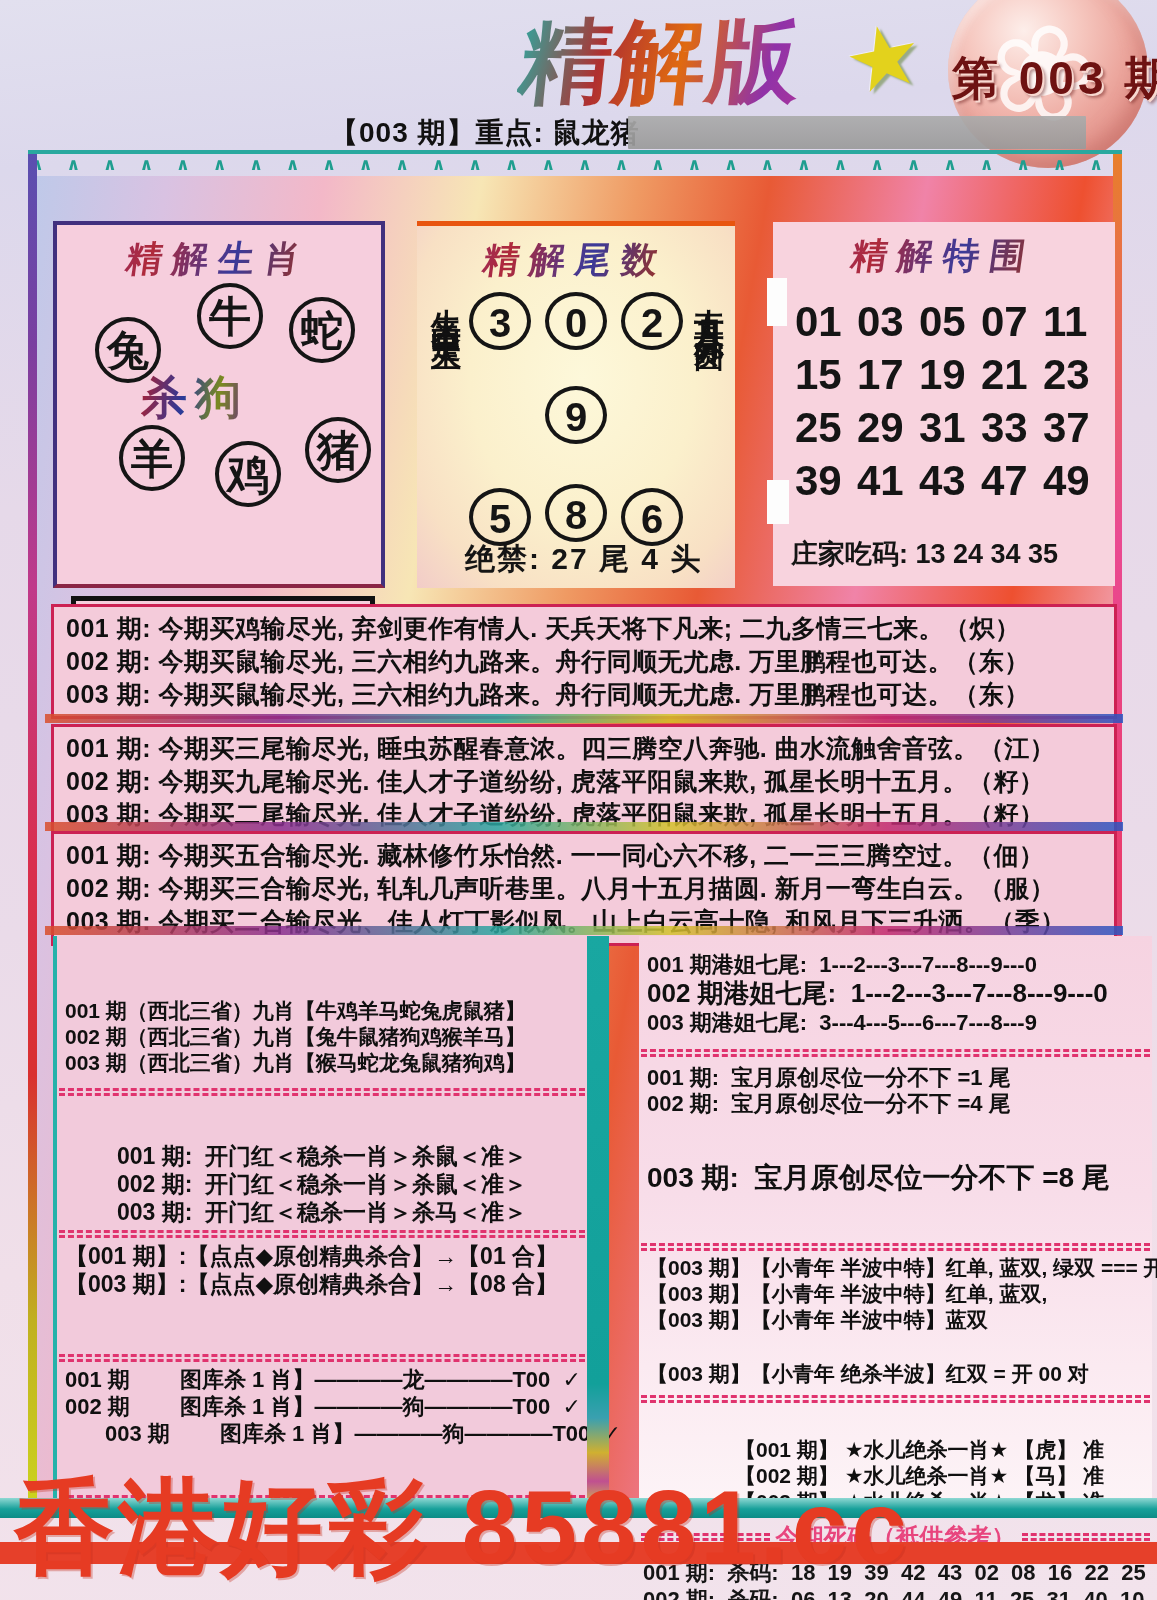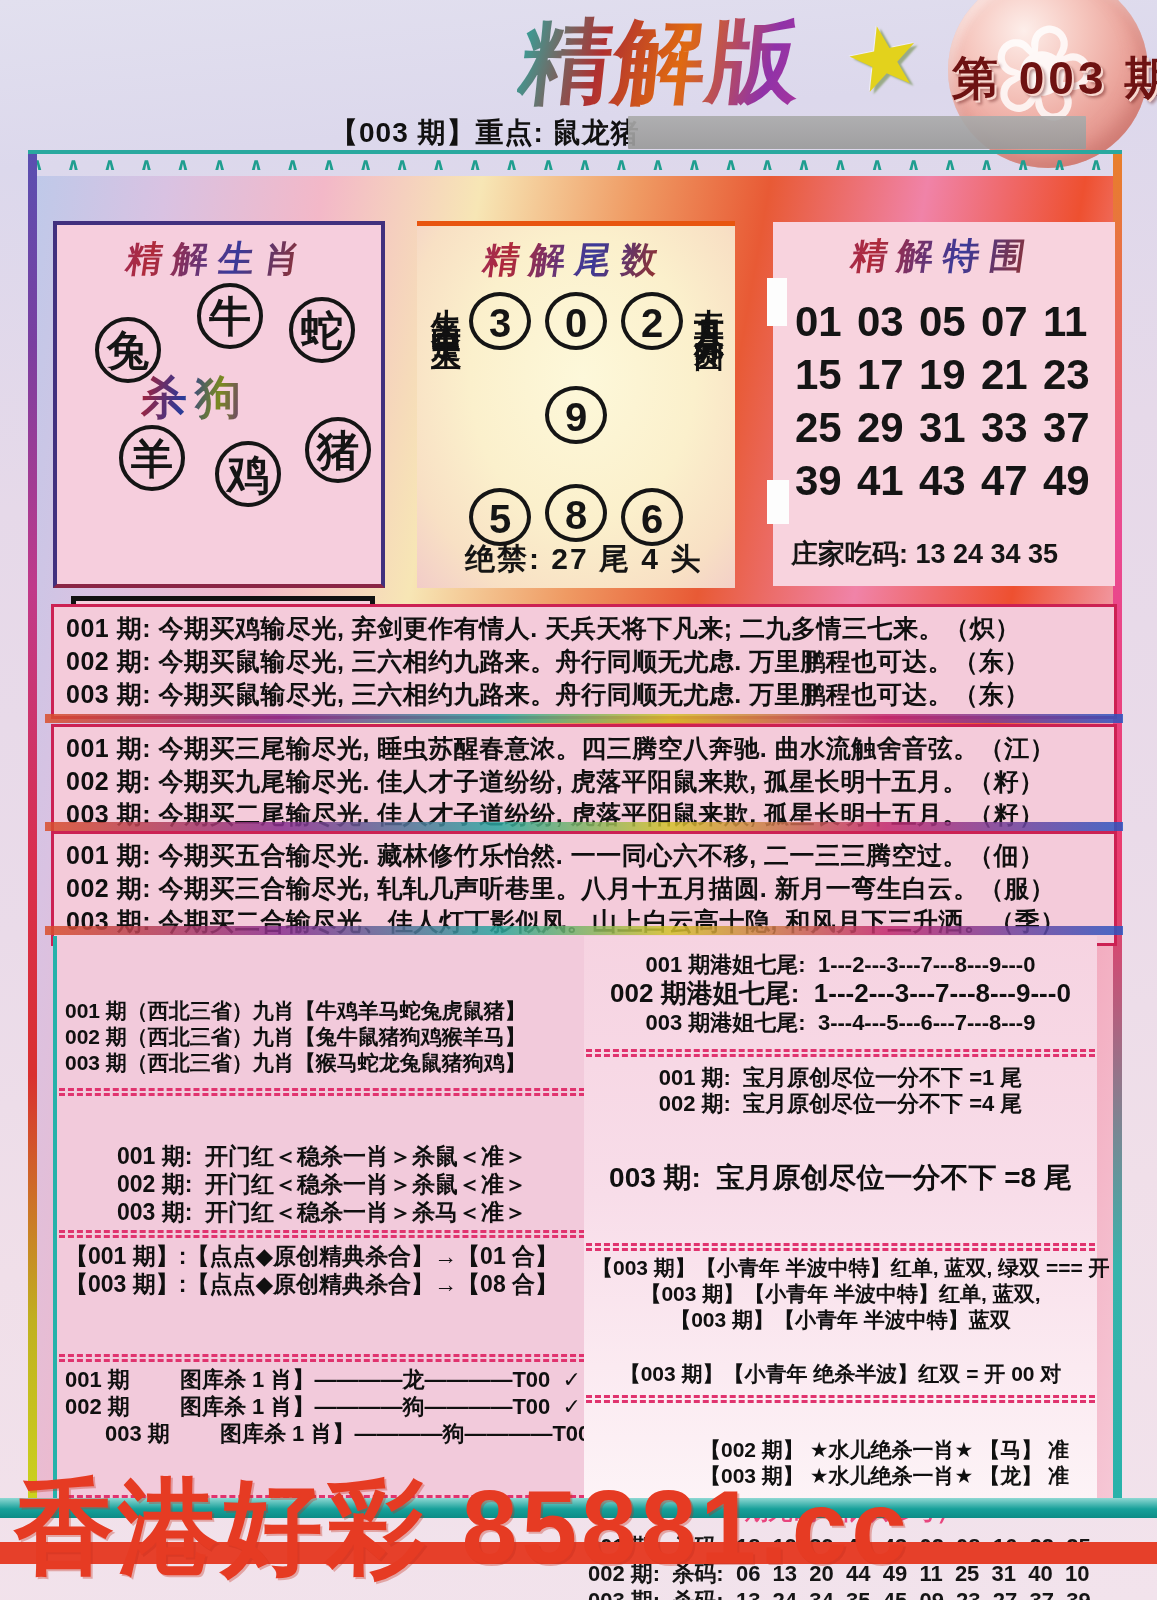--- a/index.html
+++ b/index.html
@@ -105,22 +105,22 @@
   }
   .verse-line { font-size:25px; font-weight:bold; line-height:33px; white-space:nowrap; letter-spacing:0.5px; color:#101010; }
   .strip { position:absolute; left:8px; width:1078px; height:9px;
     background:linear-gradient(90deg,#d94f2b,#8a2f8f 22%,#2aa7a0 42%,#d4c22a 58%,#c22a6e 78%,#2a57c2 100%); opacity:.85; }
 
   
   .bottom { position:absolute; left:9px; top:760px; width:1076px; height:574px; }
   .col-left { position:absolute; left:7px; top:0; width:534px; height:100%; background:#f2cadb; border-left:4px solid #24b2aa; }
   .col-divider { position:absolute; left:541px; top:0; width:22px; height:100%;
     background:linear-gradient(180deg,#19a7a1 0%,#12a09a 78%,#3aa0b0 84%,#d0b030 90%,#c05090 95%,#d0d040 100%); }
-  .col-right { position:absolute; left:538px; top:0; width:513px; height:100%;
-    background:linear-gradient(180deg,#f6d3e1 0%,#f8dde9 45%,#fbeaf1 75%,#fdf4f7 100%);text-align:center; }
+  .col-right { position:absolute; left:593px; top:0; width:513px; height:100%;
+    background:linear-gradient(180deg,#f6d3e1 0%,#f8dde9 45%,#fbeaf1 75%,#fdf4f7 100%); }
   .bline { font-size:21px; font-weight:bold; line-height:26px; white-space:pre; color:#101010; }
   .sep { border-top:3px dashed #e0336e; border-bottom:3px dashed #e0336e; height:8px; margin:4px 2px; }
   .col-left .pad, .col-right .pad { padding:0 8px; }
   .centered { text-align:center; }
   .deadcode { display:flex; align-items:center; gap:6px; margin:6px 2px; }
   .deadcode .dash { flex:1; border-top:3px dashed #e0336e; border-bottom:3px dashed #e0336e; height:8px; }
   .deadcode .label { font-size:24px; font-weight:bold; color:#e8457e; white-space:nowrap; }
   .kline { font-size:22px; font-weight:bold; line-height:27px; white-space:pre; }
   .kline .nums.u { text-decoration:underline; text-underline-offset:4px; }
 
@@ -260,20 +260,21 @@
           <div class="pad">
             <div class="bline">【003 期】【小青年 半波中特】红单, 蓝双, 绿双 === 开</div>
             <div class="bline">【003 期】【小青年 半波中特】红单, 蓝双,</div>
             <div class="bline">【003 期】【小青年 半波中特】蓝双</div>
           </div>
           <div class="pad" style="padding-top:28px;">
             <div class="bline">【003 期】【小青年 绝杀半波】红双 = 开 00 对</div>
           </div>
           <div class="sep" style="margin-top:8px;"></div>
           <div class="pad" style="padding-top:30px;padding-left:96px;">
+            <div class="bline">【001 期】 ★水儿绝杀一肖★ 【虎】 准</div>
             <div class="bline">【002 期】 ★水儿绝杀一肖★ 【马】 准</div>
             <div class="bline">【003 期】 ★水儿绝杀一肖★ 【龙】 准</div>
           </div>
           <div class="deadcode">
             <div class="dash"></div>
             <div class="label">今期死碼（衹供參考）</div>
             <div class="dash"></div>
           </div>
           <div class="pad" style="padding-left:4px;">
             <div class="kline"><span>001 期:  杀码:  </span><span class="nums">18  19  39  42  43  02  08  16  22  25</span></div>

